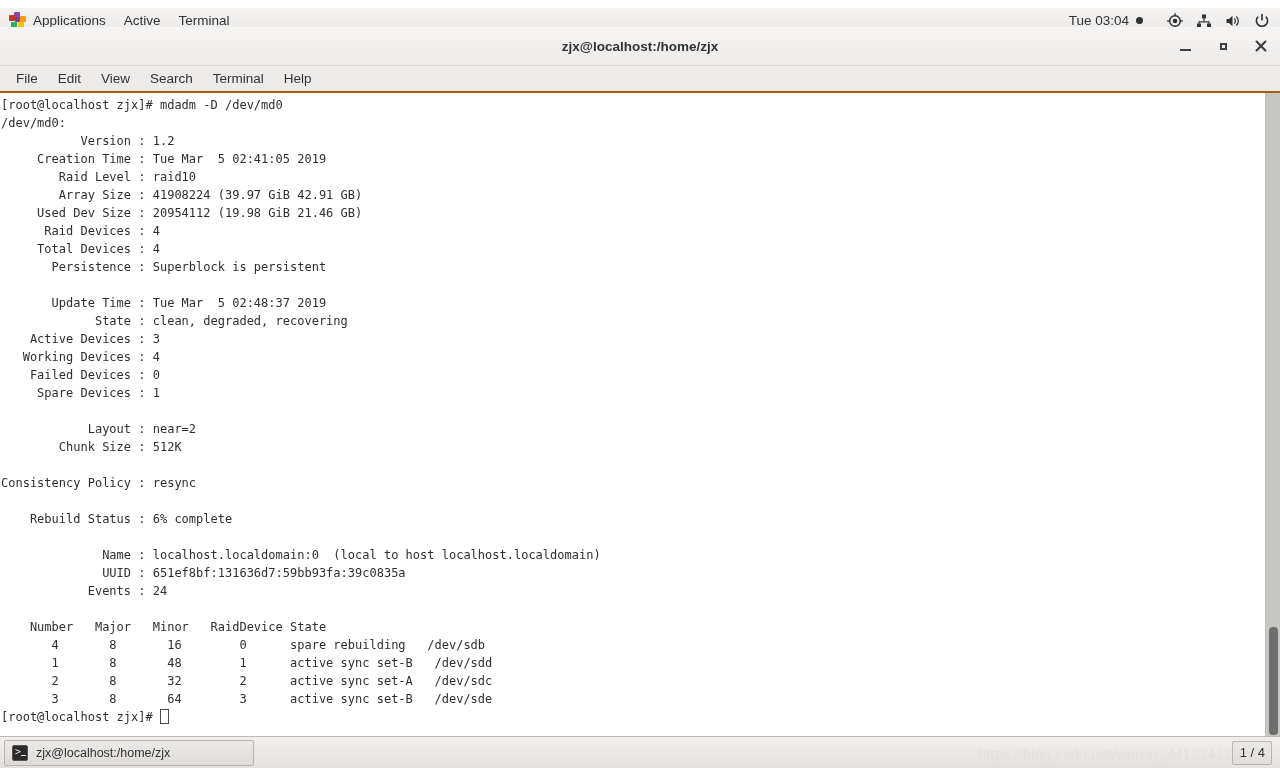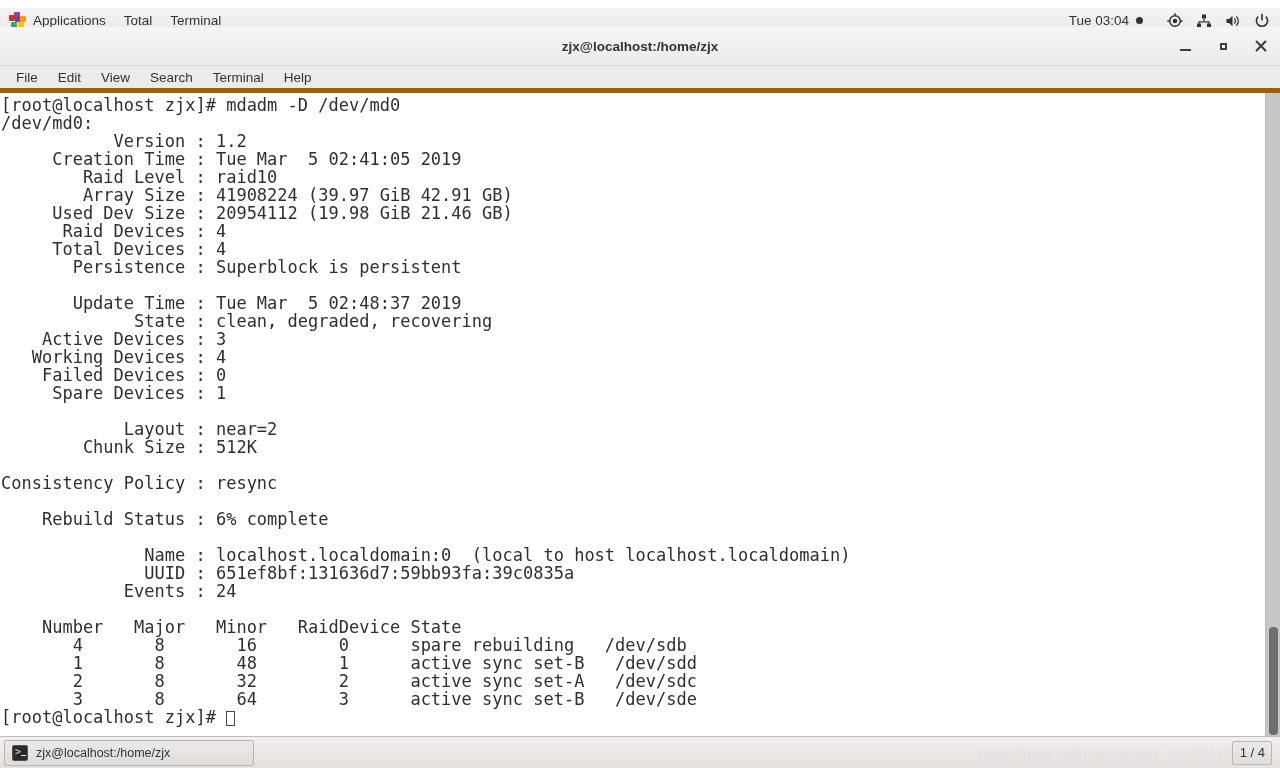--- a/index.html
+++ b/index.html
@@ -136,21 +136,21 @@
     display: block; width: 7px; height: 7px;
     border: 2px solid #3b3f41;
     box-sizing: border-box;
   }
   .wbtn svg { display: block; }
 
   
   #menubar {
     height: 27px;
     background: #edebe9;
-    border-bottom: 5px solid #a16207;
+    border-bottom: 2px solid #a16207;
     display: flex;
     align-items: center;
     padding-left: 6px;
     box-sizing: border-box;
   }
   .menu-item {
     font-size: 13.5px;
     color: #2e3436;
     padding: 4px 10px;
     cursor: default;
@@ -162,21 +162,21 @@
     position: relative;
     height: 644px;
     background: #ffffff;
     display: flex;
   }
   #term {
     flex: 1 1 auto;
     padding: 3px 0 0 0;
     overflow: hidden;
     font-family: "DejaVu Sans Mono", "Liberation Mono", monospace;
-    font-size: 17px;
+    font-size: 12px;
     line-height: 18px;
     color: #2f2f2f;
     white-space: pre;
     letter-spacing: 0px;
   }
   #term .line { height: 18px; padding-left: 1px; }
 
   .cursor-block {
     display: inline-block;
     width: 8.6px;
@@ -312,21 +312,21 @@
           <i></i>
           <i></i>
           <i></i>
           <i></i>
           <i></i>
       </span>
       <span>Applications</span>
     </div>
 
     <div class="panel-menu">
-      <span>Total</span>
+      <span>Active</span>
     </div>
 
     <div class="panel-menu">
       <span>Terminal</span>
     </div>
 
     <div id="panel-spacer"></div>
 
     <div id="panel-clock">
       <span>Tue 03:04</span>

